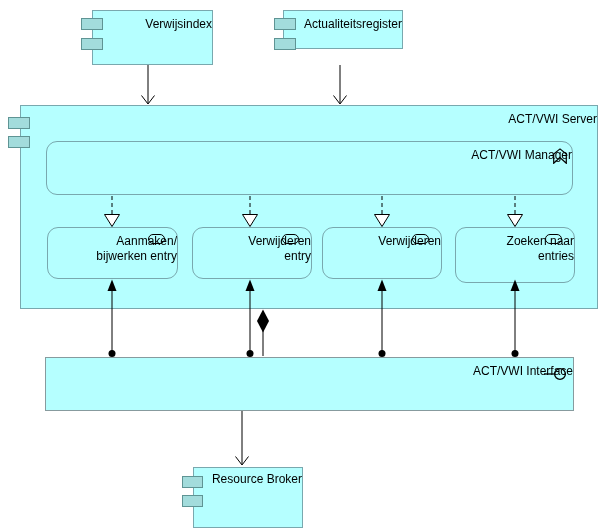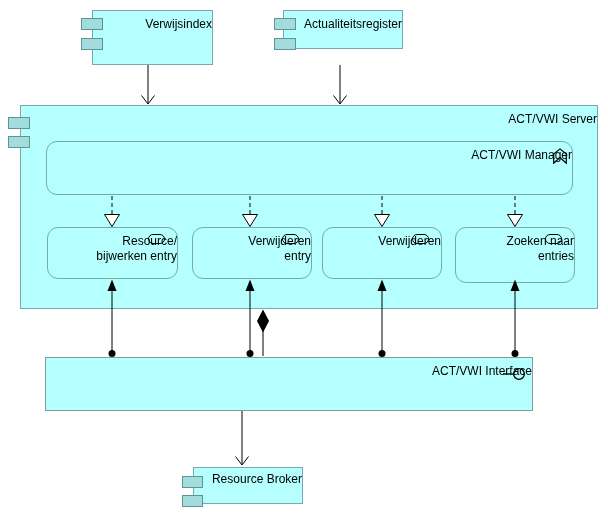--- a/index.html
+++ b/index.html
@@ -42,21 +42,21 @@
 
   <div class="node rounded" style="left:46px;top:141px;width:527px;height:54px;">
     <div class="lbl">ACT/VWI Manager</div>
     <svg class="abs-ic" style="right:5px;top:6px;" width="14" height="16" viewBox="0 0 14 16">
       <polygon points="0.7,15.3 0.7,6 7,0.9 13.3,6 13.3,15.3 7,9.5" fill="none" stroke="#000" stroke-width="1.2"></polygon>
     </svg>
   </div>
 
   <div class="node rounded" style="left:47px;top:227px;width:131px;height:52px;">
     <div class="lbl">
-      <div>Resource/</div>
+      <div>Aanmaken/</div>
       <div>bijwerken entry</div>
     </div>
     <div class="svc-oval" style="right:12px;top:6px;"></div>
   </div>
 
   <div class="node rounded" style="left:192px;top:227px;width:120px;height:52px;">
     <div class="lbl">
       <div>Verwijderen</div>
       <div>entry</div>
     </div>
@@ -83,29 +83,29 @@
   </div>
   <div class="comp-tab" style="left:81px;top:18px;"></div>
   <div class="comp-tab" style="left:81px;top:38px;"></div>
 
   <div class="node" style="left:283px;top:10px;width:120px;height:39px;">
     <div class="lbl">Actualiteitsregister</div>
   </div>
   <div class="comp-tab" style="left:274px;top:18px;"></div>
   <div class="comp-tab" style="left:274px;top:38px;"></div>
 
-  <div class="node iface" style="left:45px;top:357px;width:488px;height:54px;">
+  <div class="node iface" style="left:45px;top:357px;width:529px;height:54px;">
     <div class="lbl">ACT/VWI Interface</div>
     <svg class="abs-ic" style="right:6px;top:9px;" width="24" height="14" viewBox="0 0 24 14">
       <line x1="1" y1="7" x2="11" y2="7" stroke="#000" stroke-width="1.3"></line>
       <circle cx="17" cy="7" r="5.4" fill="none" stroke="#000" stroke-width="1.3"></circle>
     </svg>
   </div>
 
-  <div class="node" style="left:193px;top:467px;width:110px;height:37px;">
+  <div class="node" style="left:193px;top:467px;width:110px;height:61px;">
     <div class="lbl" style="padding-top:4px;line-height:14px;">
       <div>Resource Broker</div>
     </div>
   </div>
   <div class="comp-tab" style="left:182px;top:476px;width:21px;"></div>
   <div class="comp-tab" style="left:182px;top:495px;width:21px;"></div>
 
   <svg id="rels" width="608" height="531" viewBox="0 0 608 531">
 
     <g stroke="#000" fill="none">

